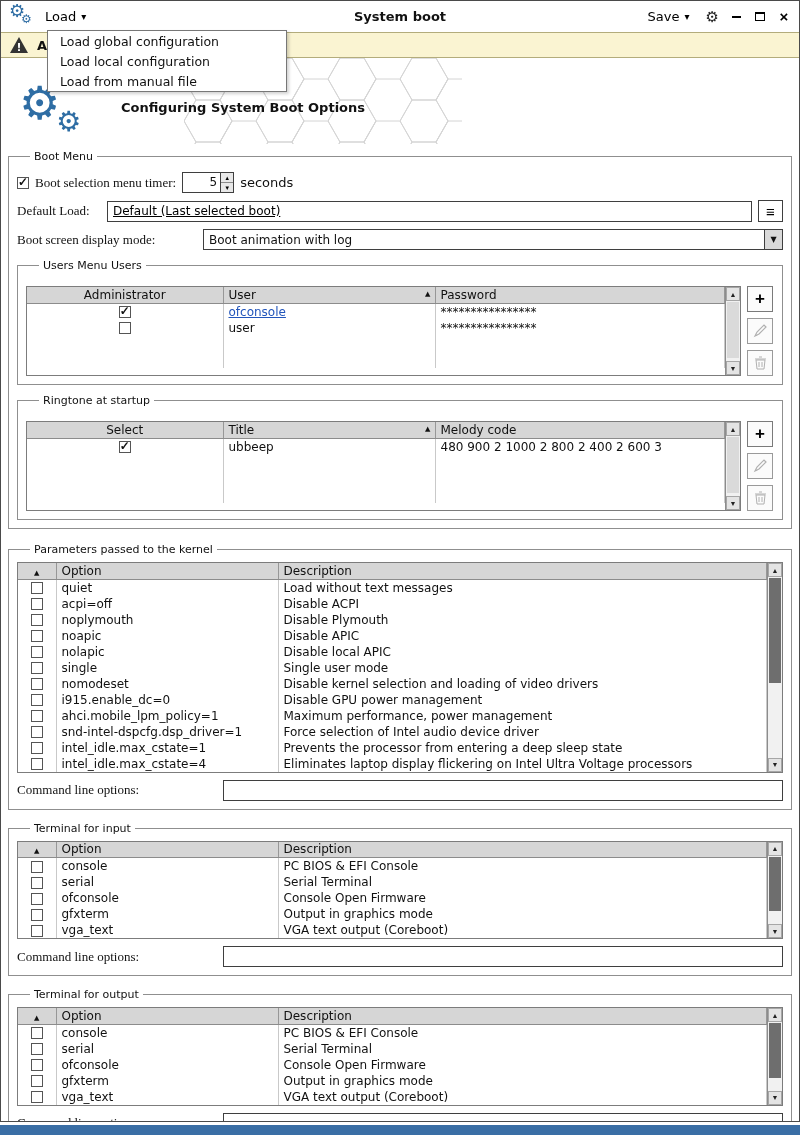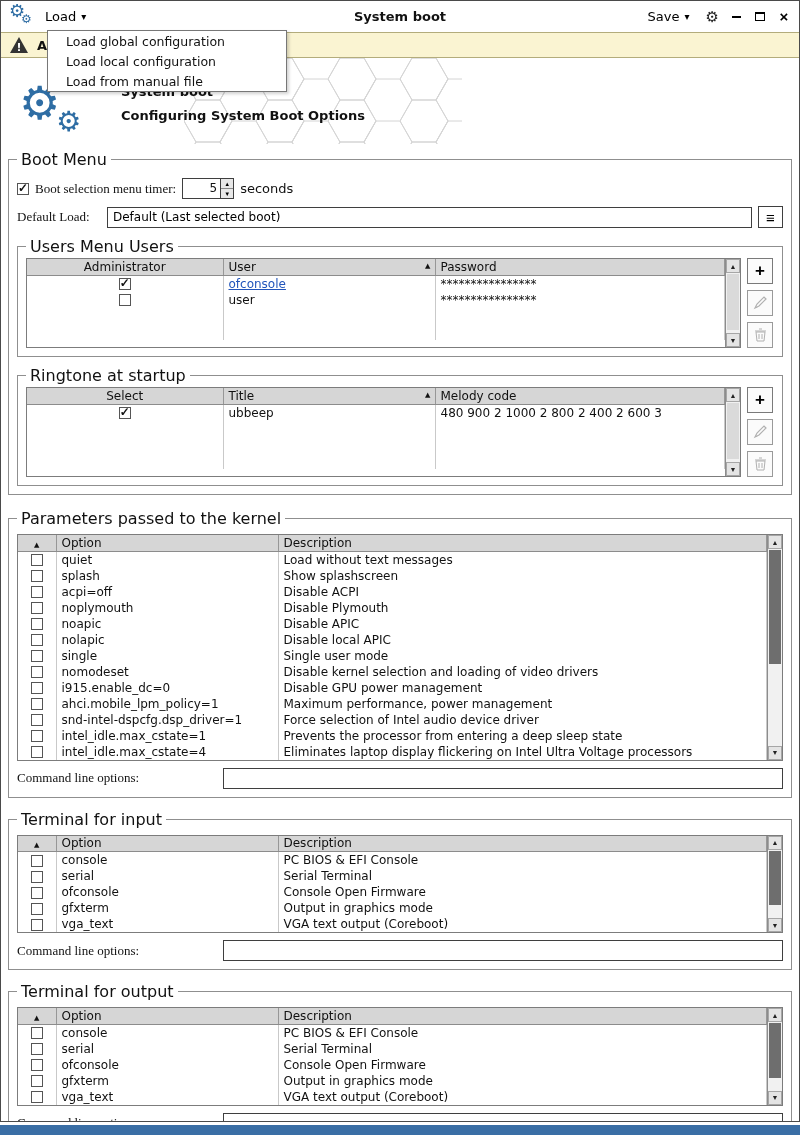--- a/index.html
+++ b/index.html
@@ -29,63 +29,63 @@
   
   .banner { height: 26px; background: #faf4d2; border-top: 1px solid #b3ac7c; border-bottom: 1px solid #b3ac7c;
             display: flex; align-items: center; gap: 8px; padding: 0 8px; font-size: 13px; font-weight: bold; }
 
   
   .header { height: 88px; position: relative; overflow: hidden; background: #fff; }
   .hexes { position: absolute; left: 183px; top: 0; z-index: 0; }
   .header-gears { position: absolute; left: 18px; top: 20px; width: 96px; height: 64px; color: #2e6da4; z-index: 1; }
   .header-gears .g1 { position: absolute; left: 0; top: 2px; font-size: 46px; line-height: 46px; }
   .header-gears .g2 { position: absolute; left: 37px; top: 30px; font-size: 28px; line-height: 28px; }
-  .header-text { position: absolute; left: 120px; top: 26px; z-index: 1; }
+  .header-text { position: absolute; left: 120px; top: 18px; z-index: 1; }
   .h-title { font-size: 13px; font-weight: bold; margin-bottom: 9px; }
   .h-sub { font-size: 13px; font-weight: bold; }
 
   
   .menu-popup { position: absolute; left: 46px; top: 29px; width: 240px; background: #fff;
                 border: 1px solid #777; box-shadow: 2px 2px 3px rgba(0,0,0,0.18); z-index: 20; }
-  .menu-item { font-size: 12.5px; padding: 3px 18px; height: 20px; white-space: nowrap; }
+  .menu-item { font-size: 12.5px; padding: 3px 12px; height: 20px; white-space: nowrap; }
 
   
   fieldset { border: 1px solid #8f8f8f; margin: 0 7px; padding: 2px 8px 8px; background: #fff; }
-  legend { font-size: 16px; padding: 0 4px; margin-left: 0; }
+  legend { font-size: 11px; padding: 0 4px; margin-left: 13px; }
   .fs-main { margin-top: 4px; }
   .fs-kernel { margin-top: 14px; }
   .fs-term { margin-top: 12px; }
   .inner-fs { margin: 9px 0 0 0; }
   .row { display: flex; align-items: center; margin-top: 7px; font-size: 13px; gap: 6px; }
   label { font-size: 13px; white-space: nowrap; font-family: Liberation Serif, serif; }
   .lbl-default { width: 84px; flex: none; }
   .lbl-display { width: 180px; flex: none; }
   .lbl-cmd { width: 200px; flex: none; }
   .grow { flex: 1; }
 
-  .text-input { height: 21px; border: 1px solid #3f3f3f; font: inherit; font-size: 12px; padding: 0 5px; background: #fff; }
+  .text-input { height: 21px; border: 1px solid #3f3f3f; font: inherit; font-size: 12px; padding: 0 5px; background: #fff; text-decoration: underline; }
   .sq-btn { width: 25px; height: 22px; border: 1px solid #3f3f3f; background: #fff; font-size: 15px; line-height: 1;
             display: flex; align-items: center; justify-content: center; flex: none; }
   .combo { height: 21px; border: 1px solid #3f3f3f; background: #fff; display: flex; align-items: center;
            font-size: 12px; padding-left: 5px; }
   .combo-arrow { margin-left: auto; width: 18px; align-self: stretch; border-left: 1px solid #3f3f3f; background: #d9d9d9;
                  display: flex; align-items: center; justify-content: center; font-size: 8px; }
   .spinner { display: flex; width: 52px; height: 21px; border: 1px solid #3f3f3f; background: #fff; flex: none; }
   .spin-value { flex: 1; text-align: right; font-size: 12px; line-height: 19px; padding-right: 3px; }
   .spin-btns { width: 13px; border-left: 1px solid #3f3f3f; display: flex; flex-direction: column; }
   .spin-btn { flex: 1; font-size: 6px; display: flex; align-items: center; justify-content: center; background: #e8e8e8; border: none; padding: 0; }
   .spin-btn.up { border-bottom: 1px solid #8a8a8a; }
 
   
   input[type=checkbox] { appearance: none; -webkit-appearance: none; width: 12px; height: 12px; border: 1px solid #555;
                          background: #fff; display: inline-block; position: relative; vertical-align: middle; margin: 0; }
   input[type=checkbox]:checked::after { content: "✓"; position: absolute; left: 0; top: -3px; font-size: 12px; font-weight: bold; color: #111; }
 
   
-  .table-area { display: flex; gap: 6px; margin-top: 0; }
+  .table-area { display: flex; gap: 6px; margin-top: 12px; }
   .table-wrap { position: relative; border: 1px solid #7c7c7c; background: #fff; flex: 1; }
   table { border-collapse: collapse; table-layout: fixed; width: calc(100% - 15px); }
   th { background: #d6d6d6; border-right: 1px solid #979797; border-bottom: 1px solid #8c8c8c; font-weight: normal;
        font-size: 12px; height: 16px; padding: 0 5px; text-align: left; position: relative; white-space: nowrap; overflow: hidden; }
   td { font-size: 12px; height: 16px; line-height: 16px; padding: 0 5px; border-right: 1px solid #c9c9c9;
        white-space: nowrap; overflow: hidden; }
   th.center, td.center { text-align: center; padding: 0; }
   .sort { position: absolute; right: 4px; top: 4px; font-size: 7px; line-height: 7px; }
   th.center .sort { position: static; }
   .c-admin { width: 196px; } .c-user { width: 212px; }
@@ -186,20 +186,27 @@
     </div>
 
     <div class="row">
       <label class="lbl-default">Default Load:</label>
       <input class="text-input grow" value="Default (Last selected boot)" style="">
       <button class="sq-btn">
         <span>≡</span>
       </button>
     </div>
 
+    <div class="row">
+      <label class="lbl-display">Boot screen display mode:</label>
+      <div class="combo grow">
+        <span>Boot animation with log</span>
+        <span class="combo-arrow">▼</span>
+      </div>
+    </div>
 
     <fieldset class="inner-fs">
       <legend>Users Menu Users</legend>
       <div class="table-area">
         <div class="table-wrap">
           <table>
             <colgroup>
                 <col class="c-admin">
                 <col class="c-user">
                 <col>
@@ -366,25 +373,20 @@
           </tr>
         </thead>
         <tbody>
 
             <tr>
               <td class="center"><input type="checkbox" style=""></td>
               <td>quiet</td>
               <td>Load without text messages</td>
             </tr>
 
-            <tr>
-              <td class="center"><input type="checkbox" style=""></td>
-              <td>splash</td>
-              <td>Show splashscreen</td>
-            </tr>
 
             <tr>
               <td class="center"><input type="checkbox" style=""></td>
               <td>acpi=off</td>
               <td>Disable ACPI</td>
             </tr>
 
             <tr>
               <td class="center"><input type="checkbox" style=""></td>
               <td>noplymouth</td>

